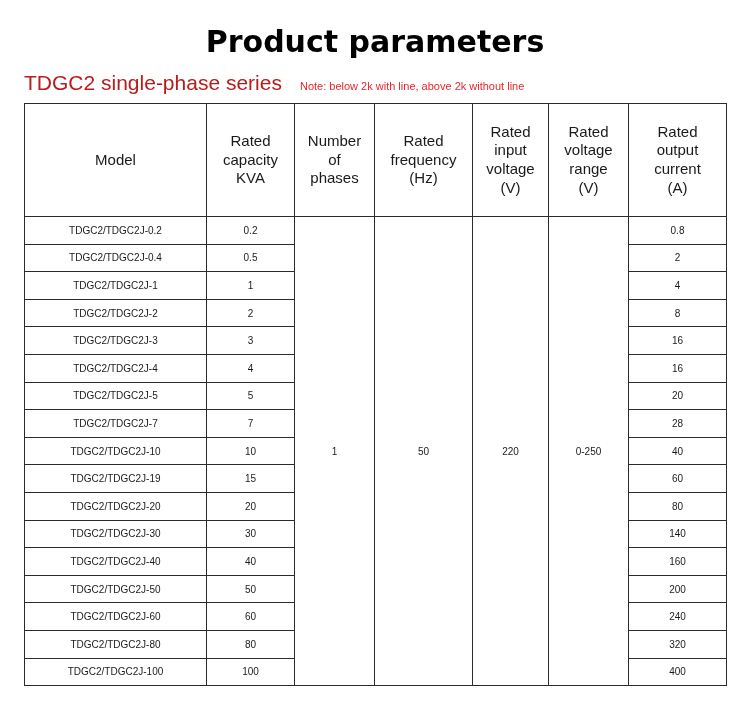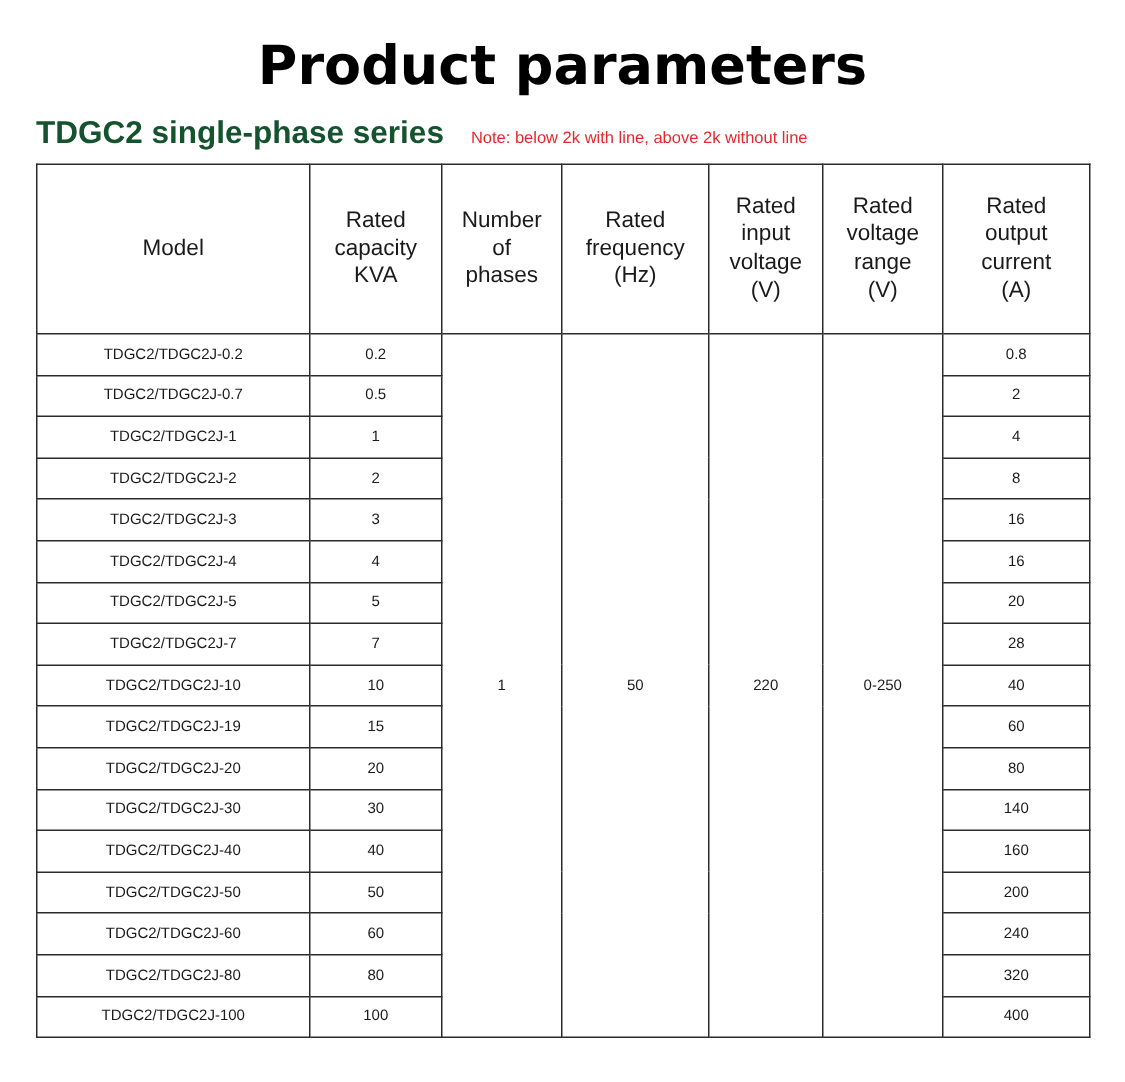--- a/index.html
+++ b/index.html
@@ -15,39 +15,38 @@
     overflow: hidden;
   }
   .page {
     width: 750px;
     height: 721px;
     position: relative;
     box-sizing: border-box;
   }
   .title {
     text-align: center;
-    font-size: 36px;
+    font-size: 30px;
     font-weight: bold;
     letter-spacing: 0px;
     margin: 24px 0 6px 0;
     font-family: "DejaVu Sans", sans-serif;
     color: #000000;
   }
   .subtitle-row {
     display: flex;
     align-items: baseline;
     padding: 0 24px 0 24px;
     margin-top: 12px;
     margin-bottom: 8px;
   }
   .subtitle {
     font-size: 21px;
-    color: #14532d;
+    color: #b91c1c;
     white-space: nowrap;
-    font-weight: bold;
   }
   .note {
     font-size: 11px;
     color: #e8262c;
     margin-left: 18px;
     white-space: nowrap;
     font-weight: 500;
   }
   .table-wrap {
     padding: 0 24px;
@@ -162,21 +161,21 @@
           <tr>
             <td class="model">TDGC2/TDGC2J-0.2</td>
             <td>0.2</td>
             <td class="merged" rowspan="17">1</td>
             <td class="merged" rowspan="17">50</td>
             <td class="merged" rowspan="17">220</td>
             <td class="merged" rowspan="17">0-250</td>
             <td>0.8</td>
           </tr>
           <tr>
-            <td class="model">TDGC2/TDGC2J-0.7</td>
+            <td class="model">TDGC2/TDGC2J-0.4</td>
             <td>0.5</td>
             <td>2</td>
           </tr>
           <tr>
             <td class="model">TDGC2/TDGC2J-1</td>
             <td>1</td>
             <td>4</td>
           </tr>
           <tr>
             <td class="model">TDGC2/TDGC2J-2</td>

